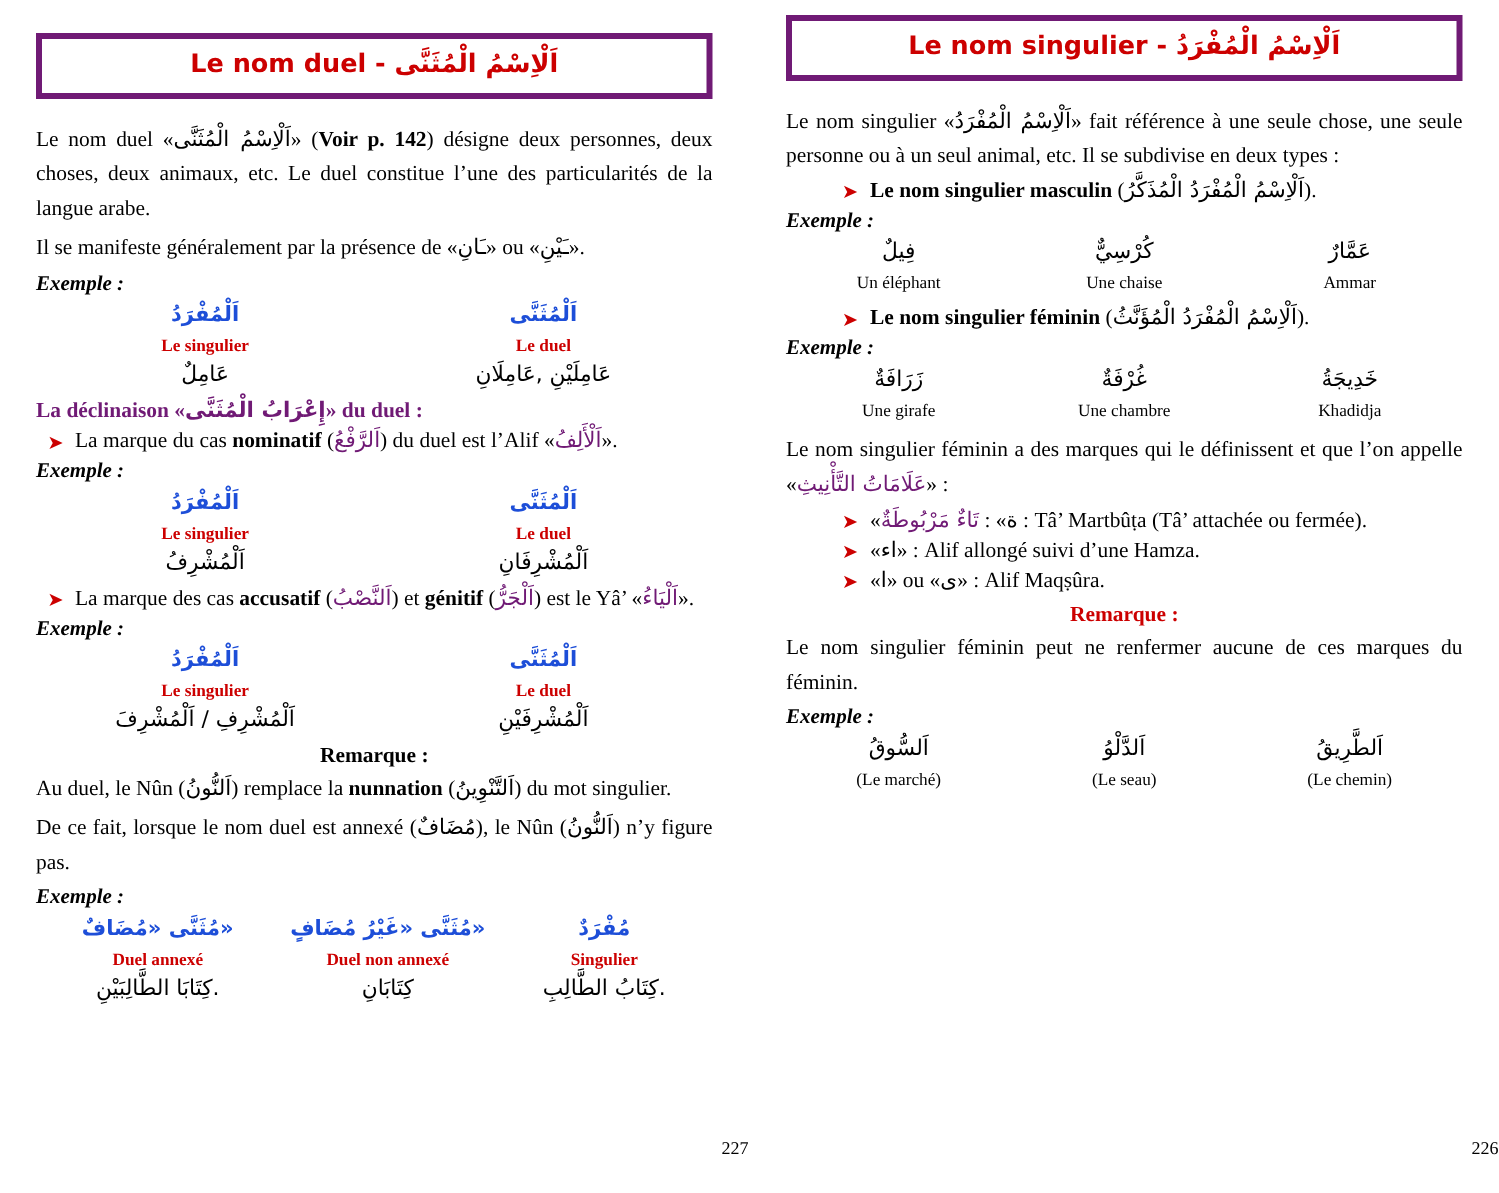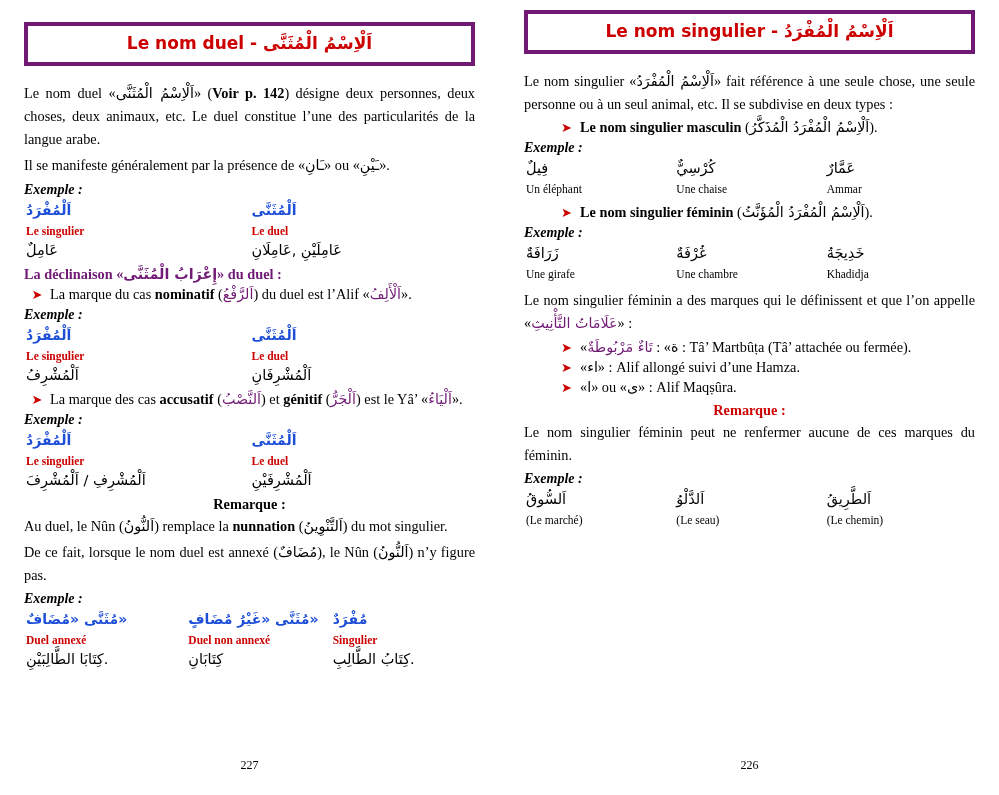--- a/index.html
+++ b/index.html
@@ -62,21 +62,21 @@
   }
   .remarque.redhead { color: #cc0000; }
 
   
   .extable {
     width: 100%;
     border-collapse: collapse;
     margin: 2px 0 6px 0;
   }
   .extable td {
-    text-align: left;
+    text-align: center;
     vertical-align: middle;
     padding: 1px 2px;
   }
   .ar-head {
     font-family: "DejaVu Sans", sans-serif;
     color: #1d4ed8;
     font-size: 14px;
     font-weight: bold;
     direction: rtl;
   }
@@ -115,21 +115,21 @@
 
   .decl-line {
     font-size: 14.3px;
     margin: 6px 0 2px 0;
   }
   .page-number {
     position: absolute;
     bottom: 22px;
     left: 0;
     width: 100%;
-    text-align: center;
+    text-align: right;
     font-size: 12px;
   }
 </style>
 </head>
 <body>
 
 <div class="page page-left">
 
   <div class="title-box">
     <span class="title-text ar">Le nom duel - اَلْاِسْمُ الْمُثَنَّى</span>

